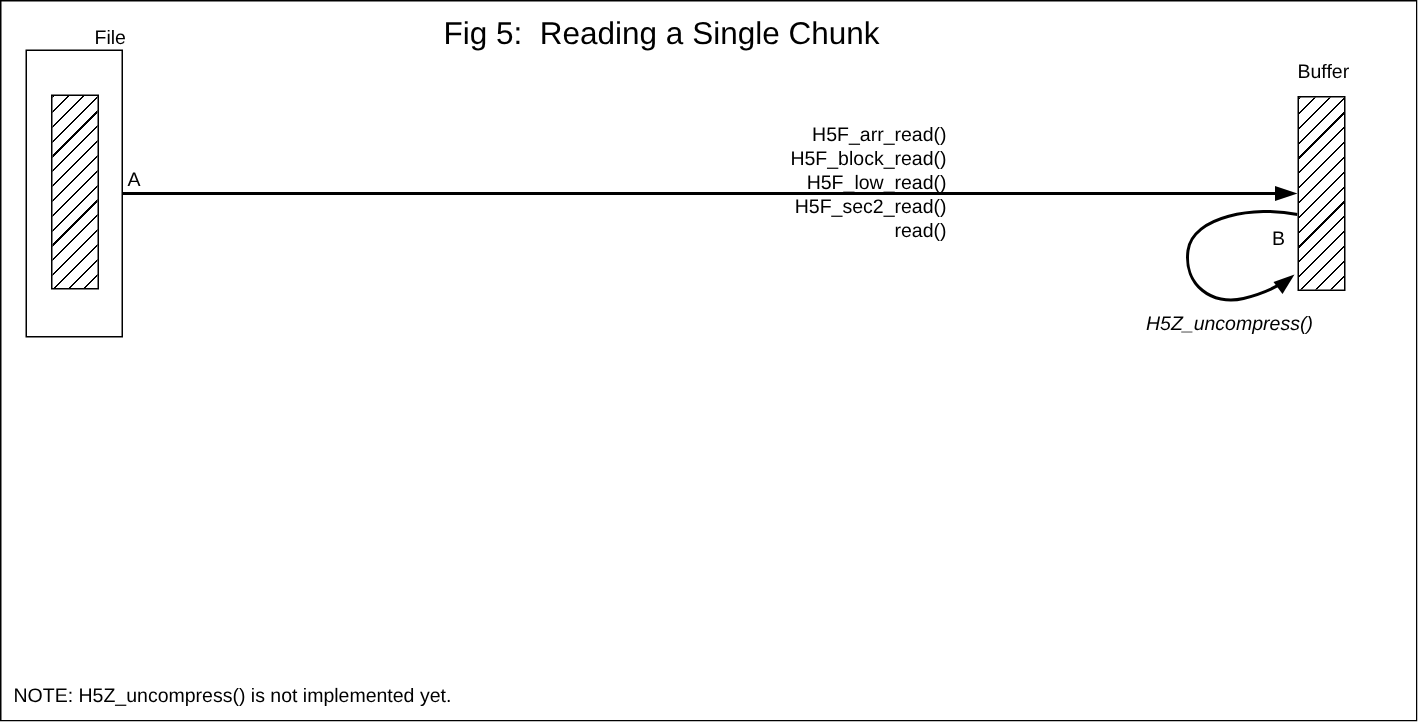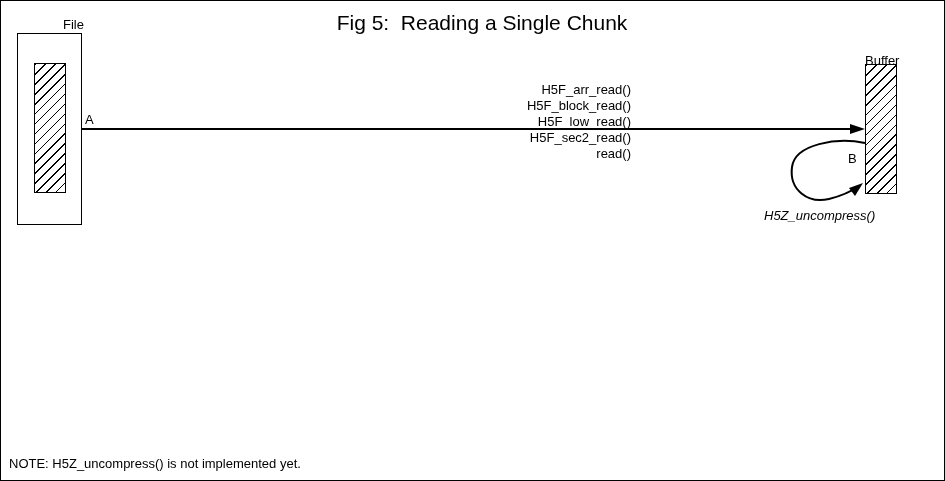--- a/index.html
+++ b/index.html
@@ -20,21 +20,20 @@
   }
   .abs { position: absolute; }
   .figure-title {
     left: 0;
     top: 10px;
     width: 880px;
     text-align: center;
     font-size: 21px;
     white-space: pre;
     color: #000000;
-    padding-left: 41px;
   }
   .small-label {
     font-size: 13px;
     white-space: pre;
     color: #000000;
   }
   .file-box {
     left: 16px;
     top: 32px;
     width: 65px;
@@ -59,21 +58,21 @@
     width: 32px;
     height: 130px;
   }
   .buffer-rect {
     left: 864px;
     top: 63px;
     width: 32px;
     height: 130px;
   }
   .file-label   { left: 62px;  top: 16px; }
-  .buffer-label { left: 864px; top: 52px; }
+  .buffer-label { left: 864px; top: 39px; }
   .label-a      { left: 84px;  top: 111px; }
   .label-b      { left: 847px; top: 150px; }
   .uncompress-label { left: 763px; top: 207px; font-style: italic; }
   .note-text    { left: 8px;   top: 455px; }
   .call-stack {
     left: 230px;
     top: 81px;
     width: 400px;
     text-align: right;
     font-size: 13px;

